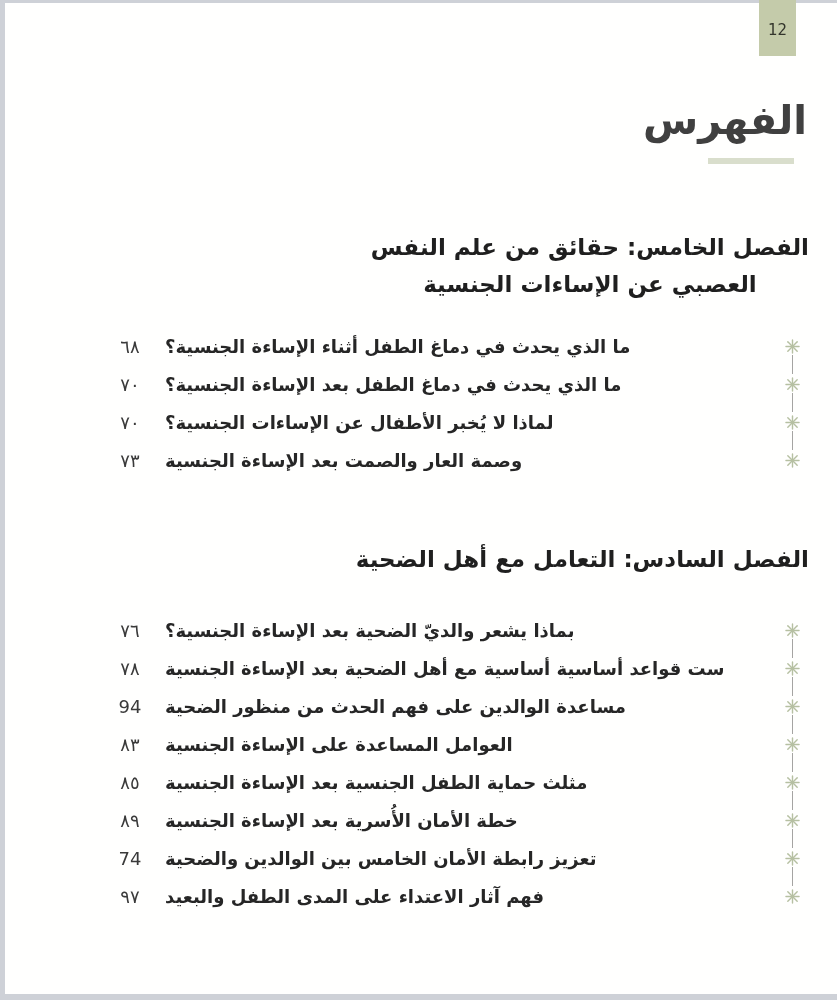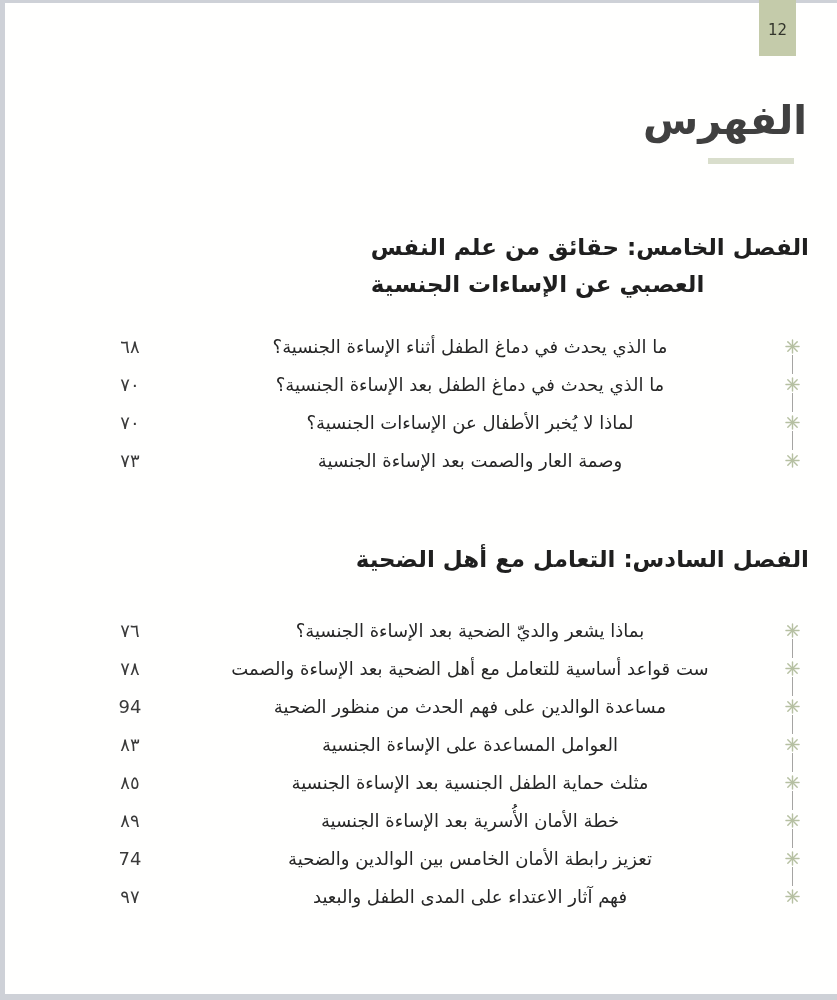--- a/index.html
+++ b/index.html
@@ -48,21 +48,21 @@
     position: absolute;
     top: 158px; right: 90px;
     width: 86px; height: 6px;
     background: var(--underline, #d9decc);
   }
   
   .section-heading {
     position: absolute;
     right: 75px;
     direction: rtl;
-    text-align: left;
+    text-align: center;
     font-size: 23px;
     font-weight: bold;
     color: #1f1f1f;
     line-height: 37px;
   }
   #s1-heading { top: 229px; }
   #s2-heading { top: 541px; }
 
   .toc-items {
     position: absolute;
@@ -91,23 +91,23 @@
     position: absolute;
     top: 28px;
     left: 50%;
     width: 1px;
     height: 19px;
     background: var(--connector, #a5a4a2);
   }
   .item-title {
     flex: 1 1 auto;
     font-size: 18px;
-    font-weight: normal;
+    font-weight: bold;
     color: #262626;
-    text-align: center;
+    text-align: left;
     white-space: nowrap;
     overflow: visible;
   }
   .item-page {
     flex: 0 0 70px;
     direction: ltr;
     text-align: center;
     font-size: 18px;
     color: #3a3a3a;
   }
@@ -218,21 +218,21 @@
         <svg width="15" height="15" viewBox="0 0 16 16">
             <g stroke-width="1.5" stroke-linecap="round">
               <line x1="8" y1="1" x2="8" y2="15"></line>
               <line x1="1" y1="8" x2="15" y2="8"></line>
               <line x1="3" y1="3" x2="13" y2="13"></line>
               <line x1="13" y1="3" x2="3" y2="13"></line>
             </g>
           </svg>
         <span class="connector"></span>
       </span>
-      <span class="item-title">ست قواعد أساسية للتعامل مع أهل الضحية بعد الإساءة والصمت</span>
+      <span class="item-title">ست قواعد أساسية أساسية مع أهل الضحية بعد الإساءة الجنسية</span>
       <span class="item-page">٧٨</span>
     </div>
     <div class="toc-row">
       <span class="marker">
         <svg width="15" height="15" viewBox="0 0 16 16">
             <g stroke-width="1.5" stroke-linecap="round">
               <line x1="8" y1="1" x2="8" y2="15"></line>
               <line x1="1" y1="8" x2="15" y2="8"></line>
               <line x1="3" y1="3" x2="13" y2="13"></line>
               <line x1="13" y1="3" x2="3" y2="13"></line>

